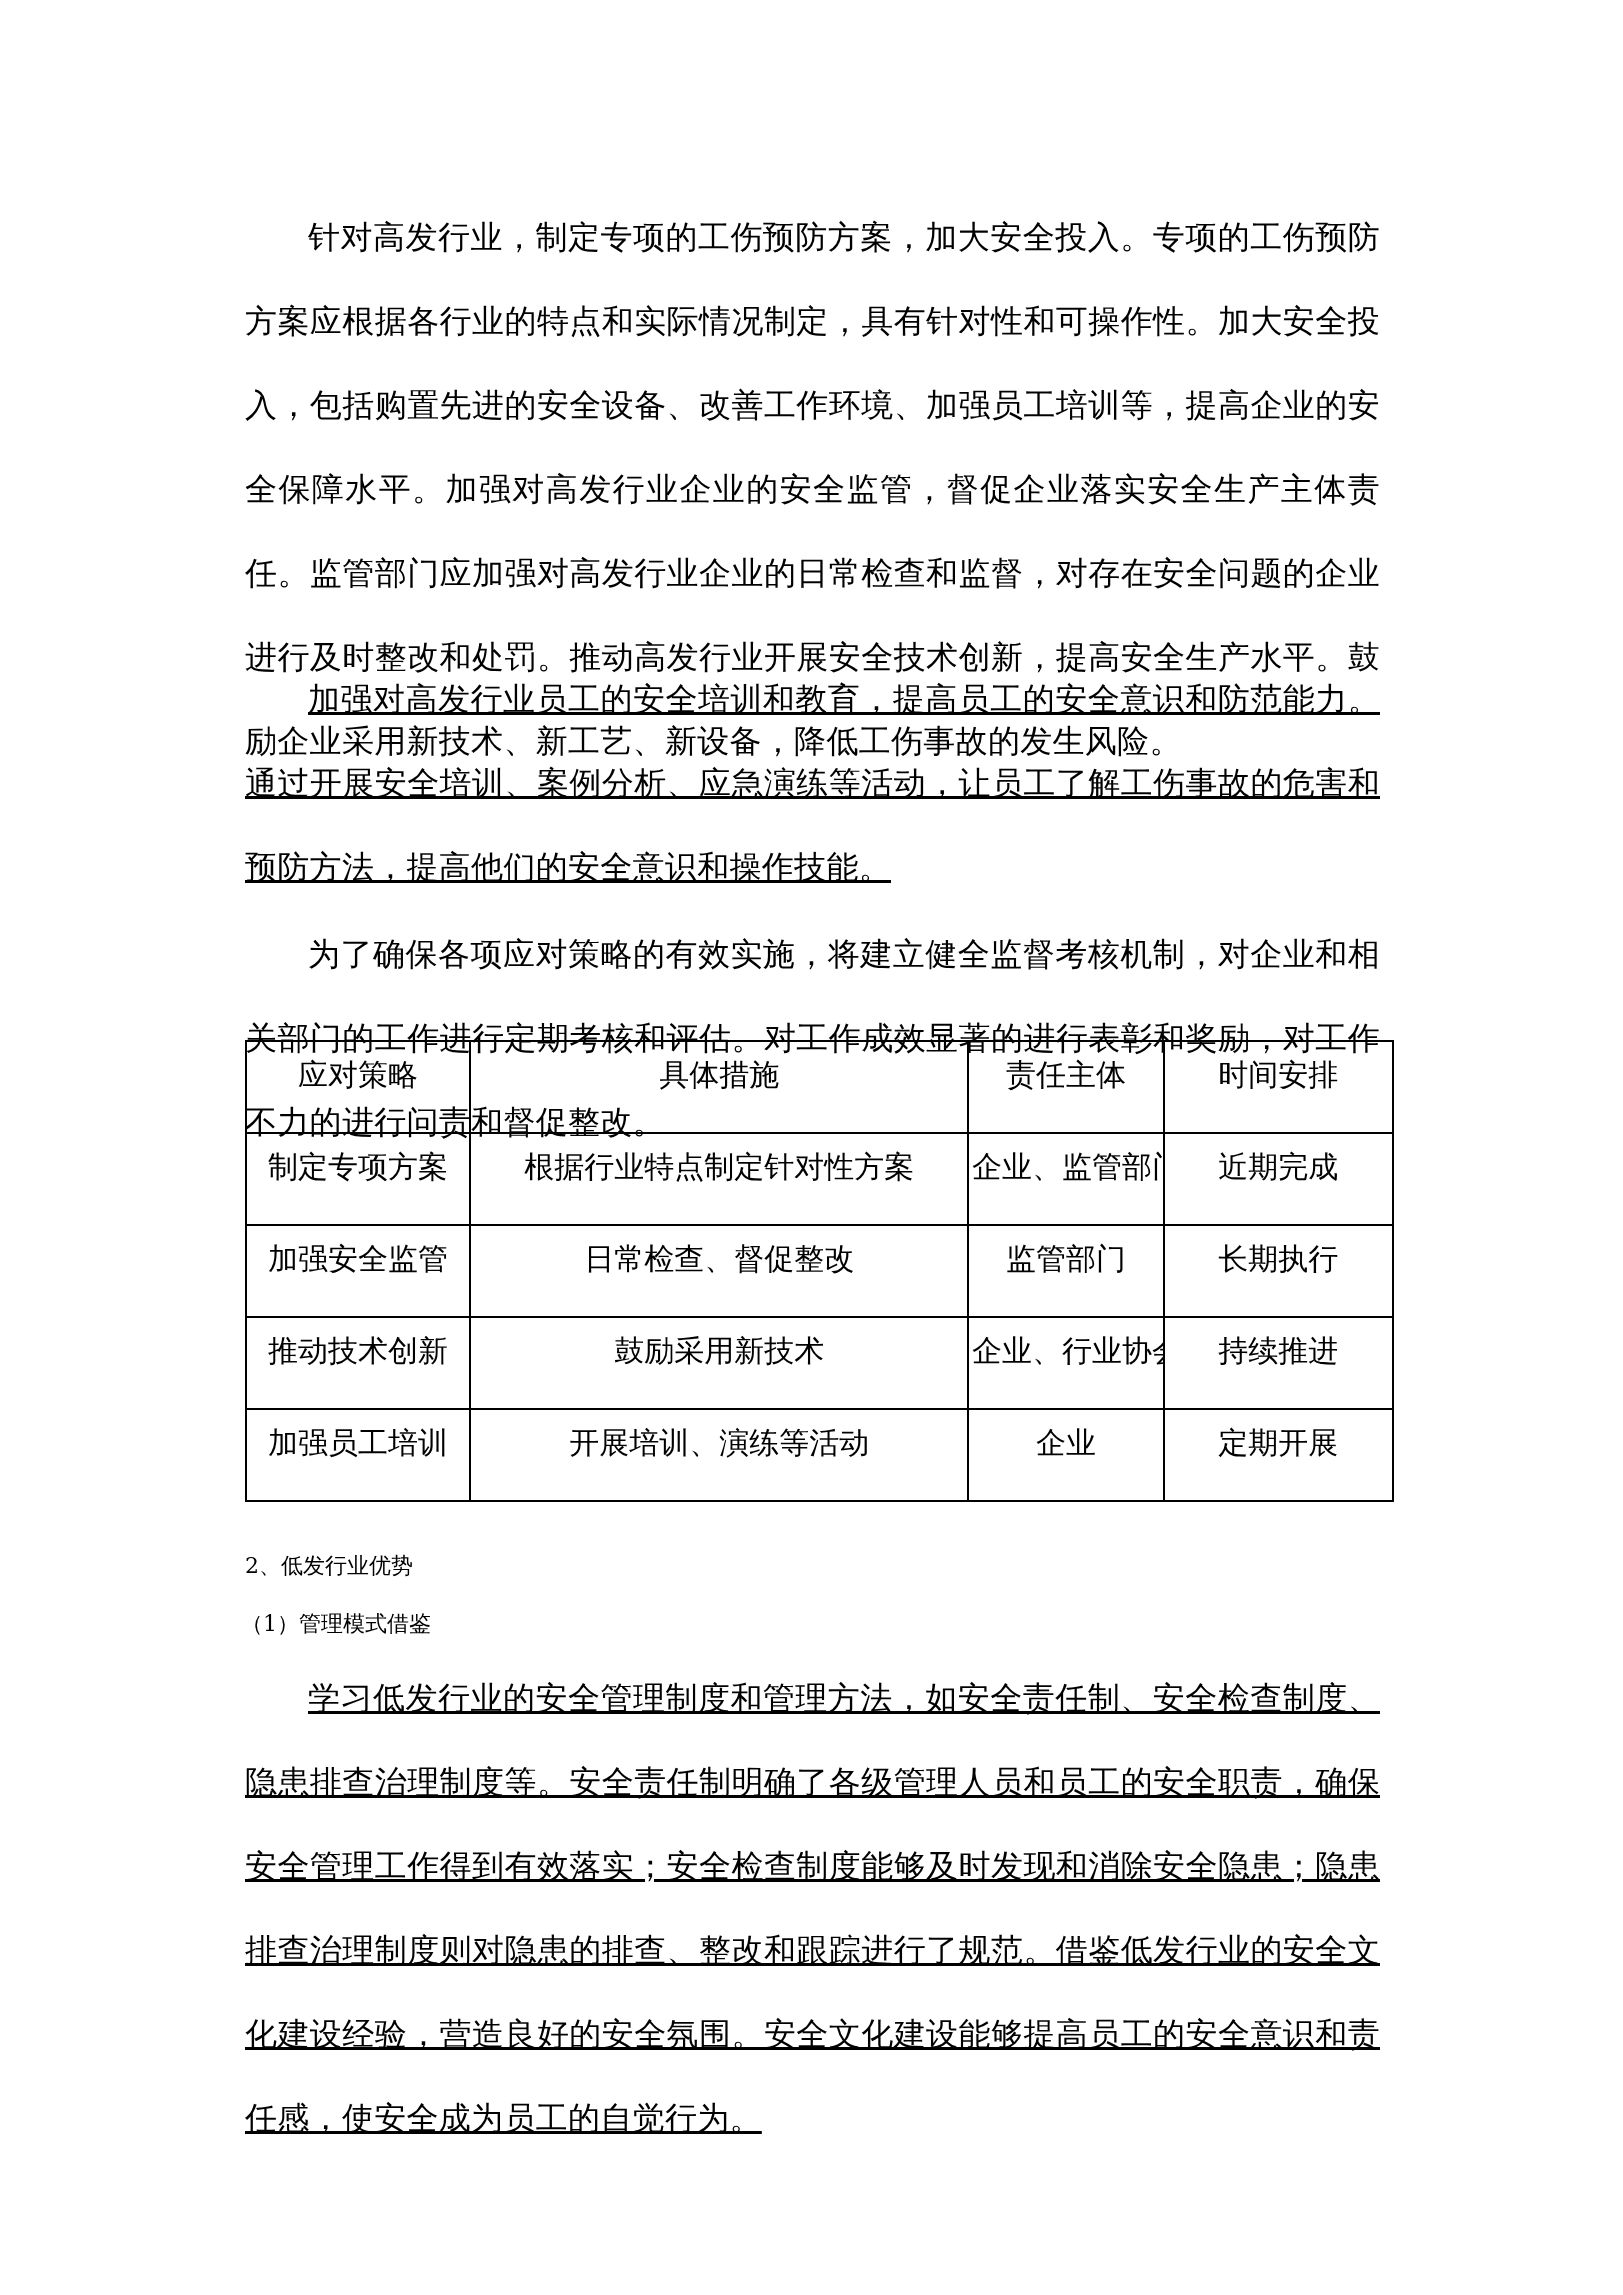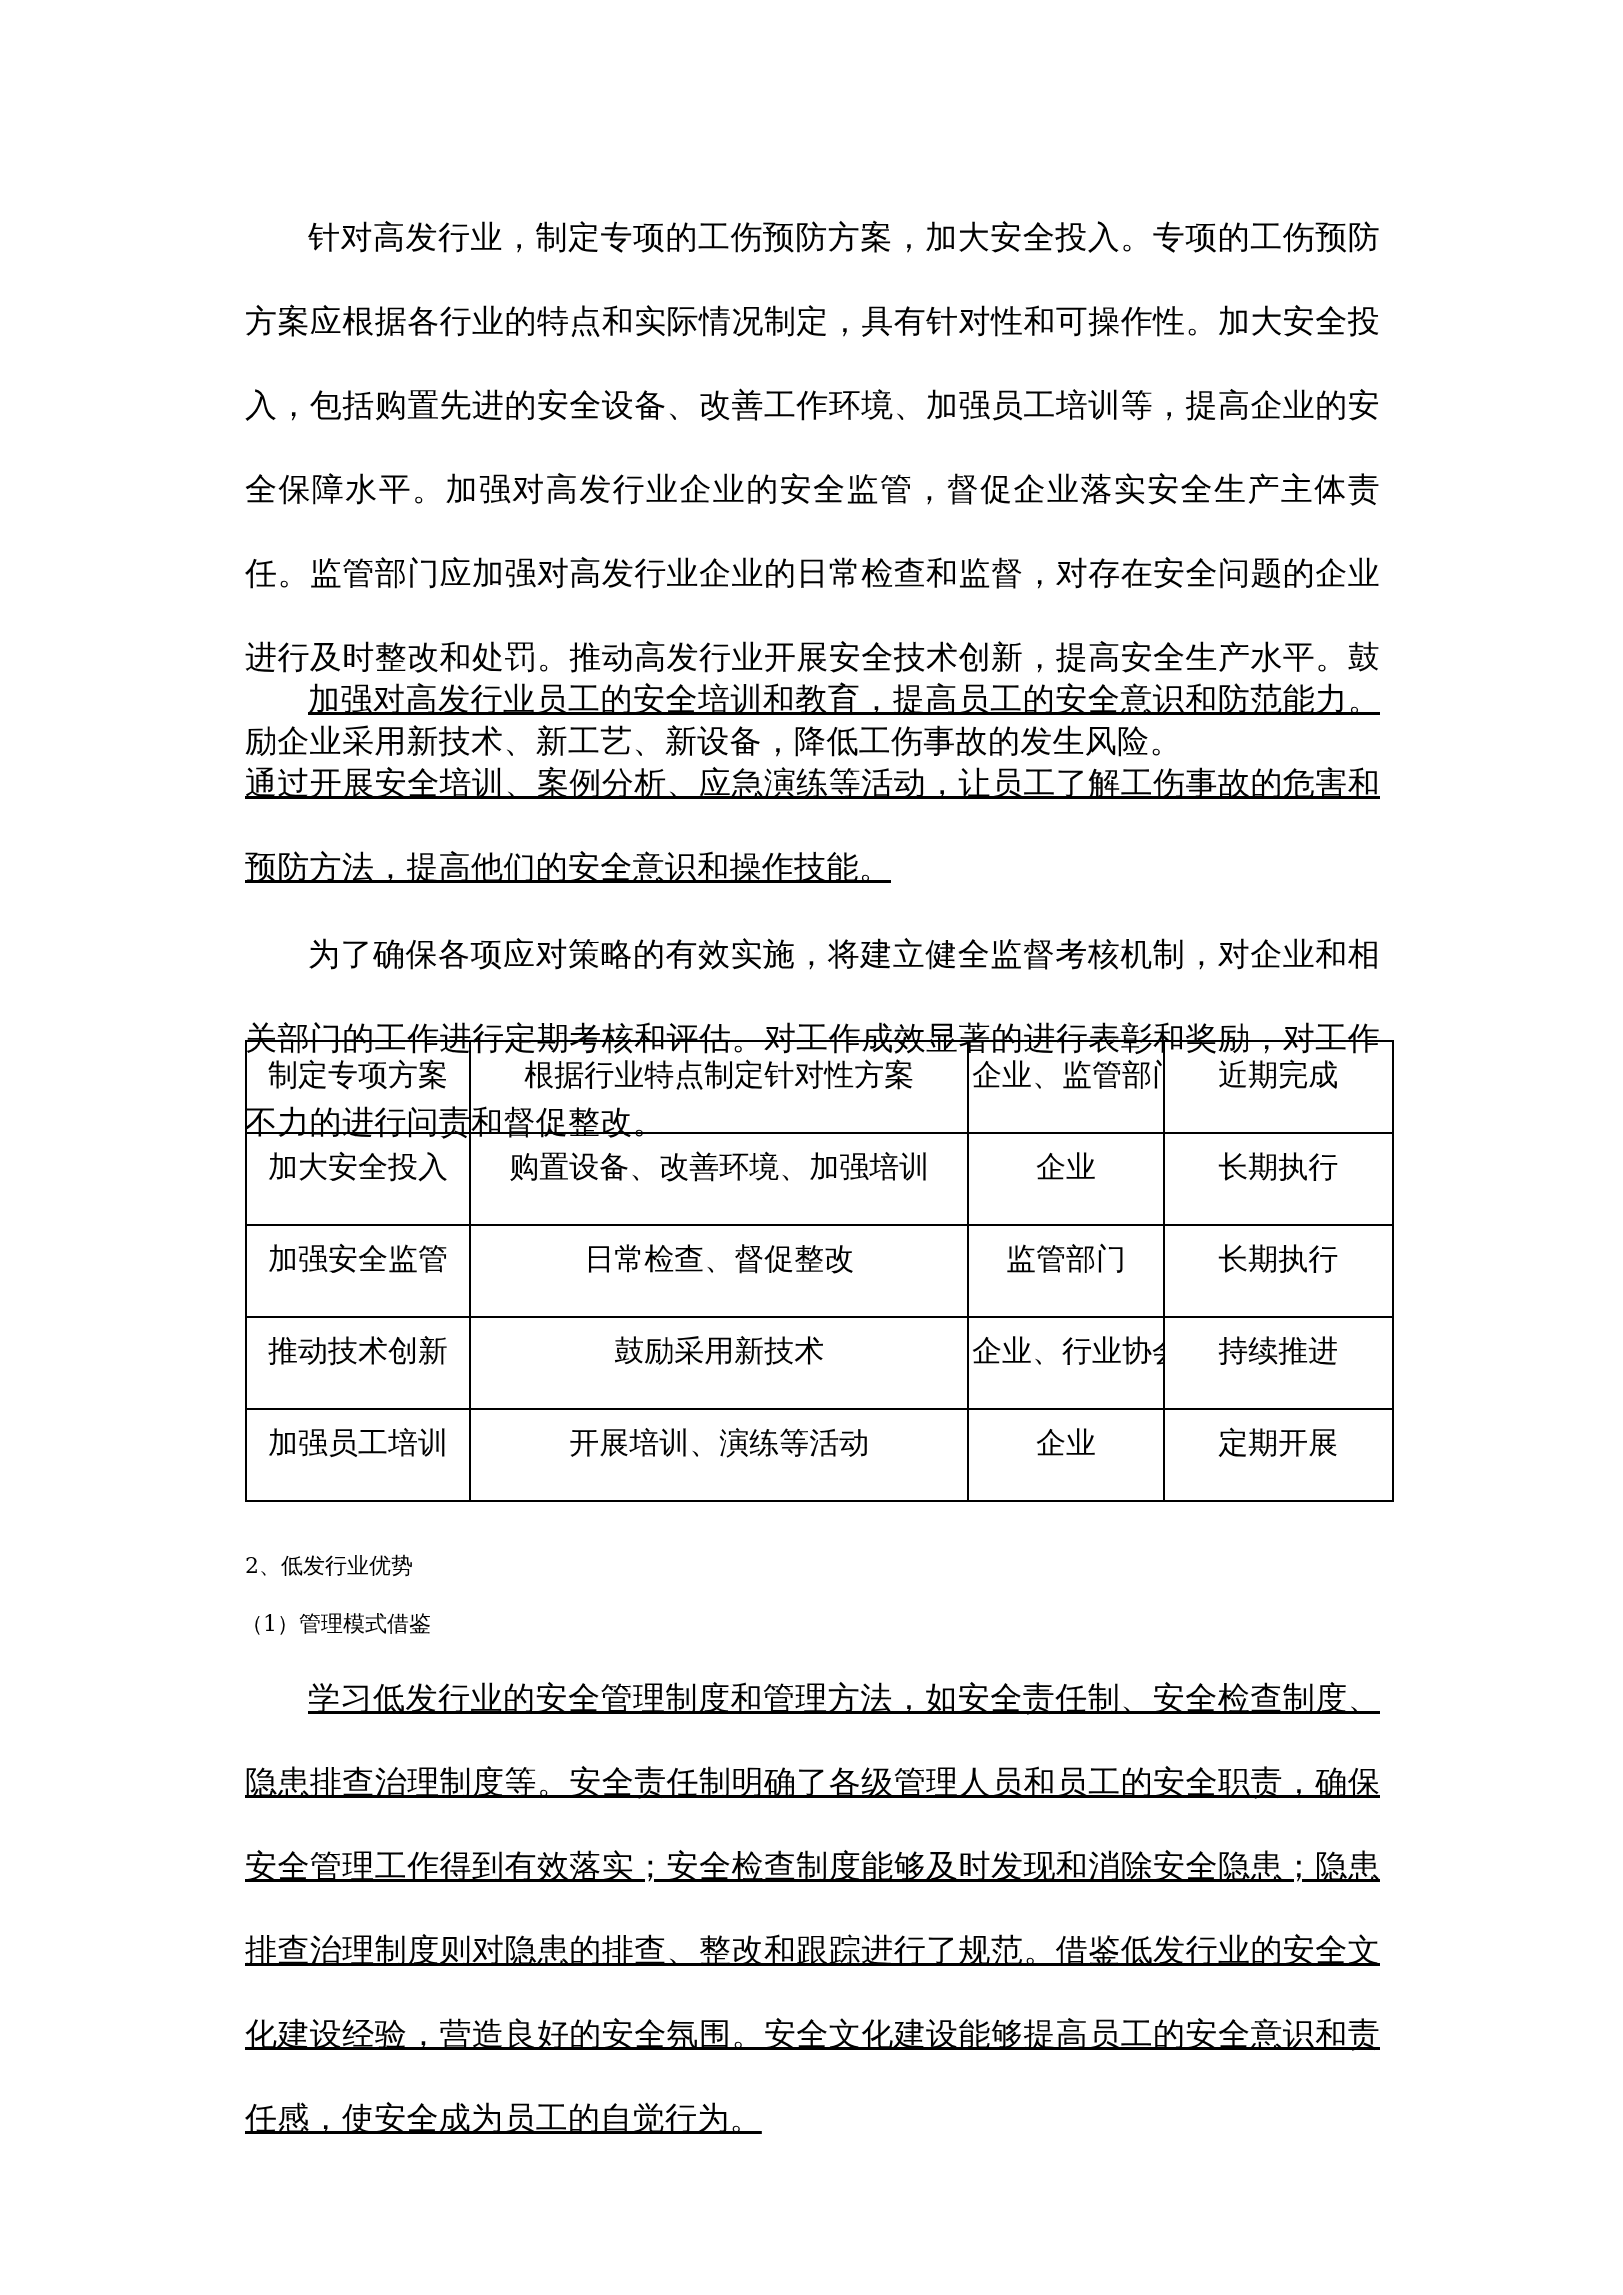--- a/index.html
+++ b/index.html
@@ -26,31 +26,31 @@
 <div class="page">
 
   <p class="para" style="top:195px;">针对高发行业，制定专项的工伤预防方案，加大安全投入。专项的工伤预防方案应根据各行业的特点和实际情况制定，具有针对性和可操作性。加大安全投入，包括购置先进的安全设备、改善工作环境、加强员工培训等，提高企业的安全保障水平。加强对高发行业企业的安全监管，督促企业落实安全生产主体责任。监管部门应加强对高发行业企业的日常检查和监督，对存在安全问题的企业进行及时整改和处罚。推动高发行业开展安全技术创新，提高安全生产水平。鼓励企业采用新技术、新工艺、新设备，降低工伤事故的发生风险。</p>
 
   <p class="para" style="top:657px;text-decoration:underline;">加强对高发行业员工的安全培训和教育，提高员工的安全意识和防范能力。通过开展安全培训、案例分析、应急演练等活动，让员工了解工伤事故的危害和预防方法，提高他们的安全意识和操作技能。</p>
 
   <p class="para" style="top:912px;">为了确保各项应对策略的有效实施，将建立健全监督考核机制，对企业和相关部门的工作进行定期考核和评估。对工作成效显著的进行表彰和奖励，对工作不力的进行问责和督促整改。</p>
 
   <table class="strat">
     <tbody>
+        <tr>
+      <td class="c1">应对策略</td>
+      <td class="c2">具体措施</td>
+      <td class="c3">责任主体</td>
+      <td class="c4">时间安排</td>
+    </tr>
     <tr>
       <td class="c1">制定专项方案</td>
       <td class="c2">根据行业特点制定针对性方案</td>
       <td class="c3">企业、监管部门</td>
       <td class="c4">近期完成</td>
-    </tr>
-    <tr>
-      <td class="c1">加大安全投入</td>
-      <td class="c2">购置设备、改善环境、加强培训</td>
-      <td class="c3">企业</td>
-      <td class="c4">长期执行</td>
     </tr>
     <tr>
       <td class="c1">加强安全监管</td>
       <td class="c2">日常检查、督促整改</td>
       <td class="c3">监管部门</td>
       <td class="c4">长期执行</td>
     </tr>
     <tr>
       <td class="c1">推动技术创新</td>
       <td class="c2">鼓励采用新技术</td>

